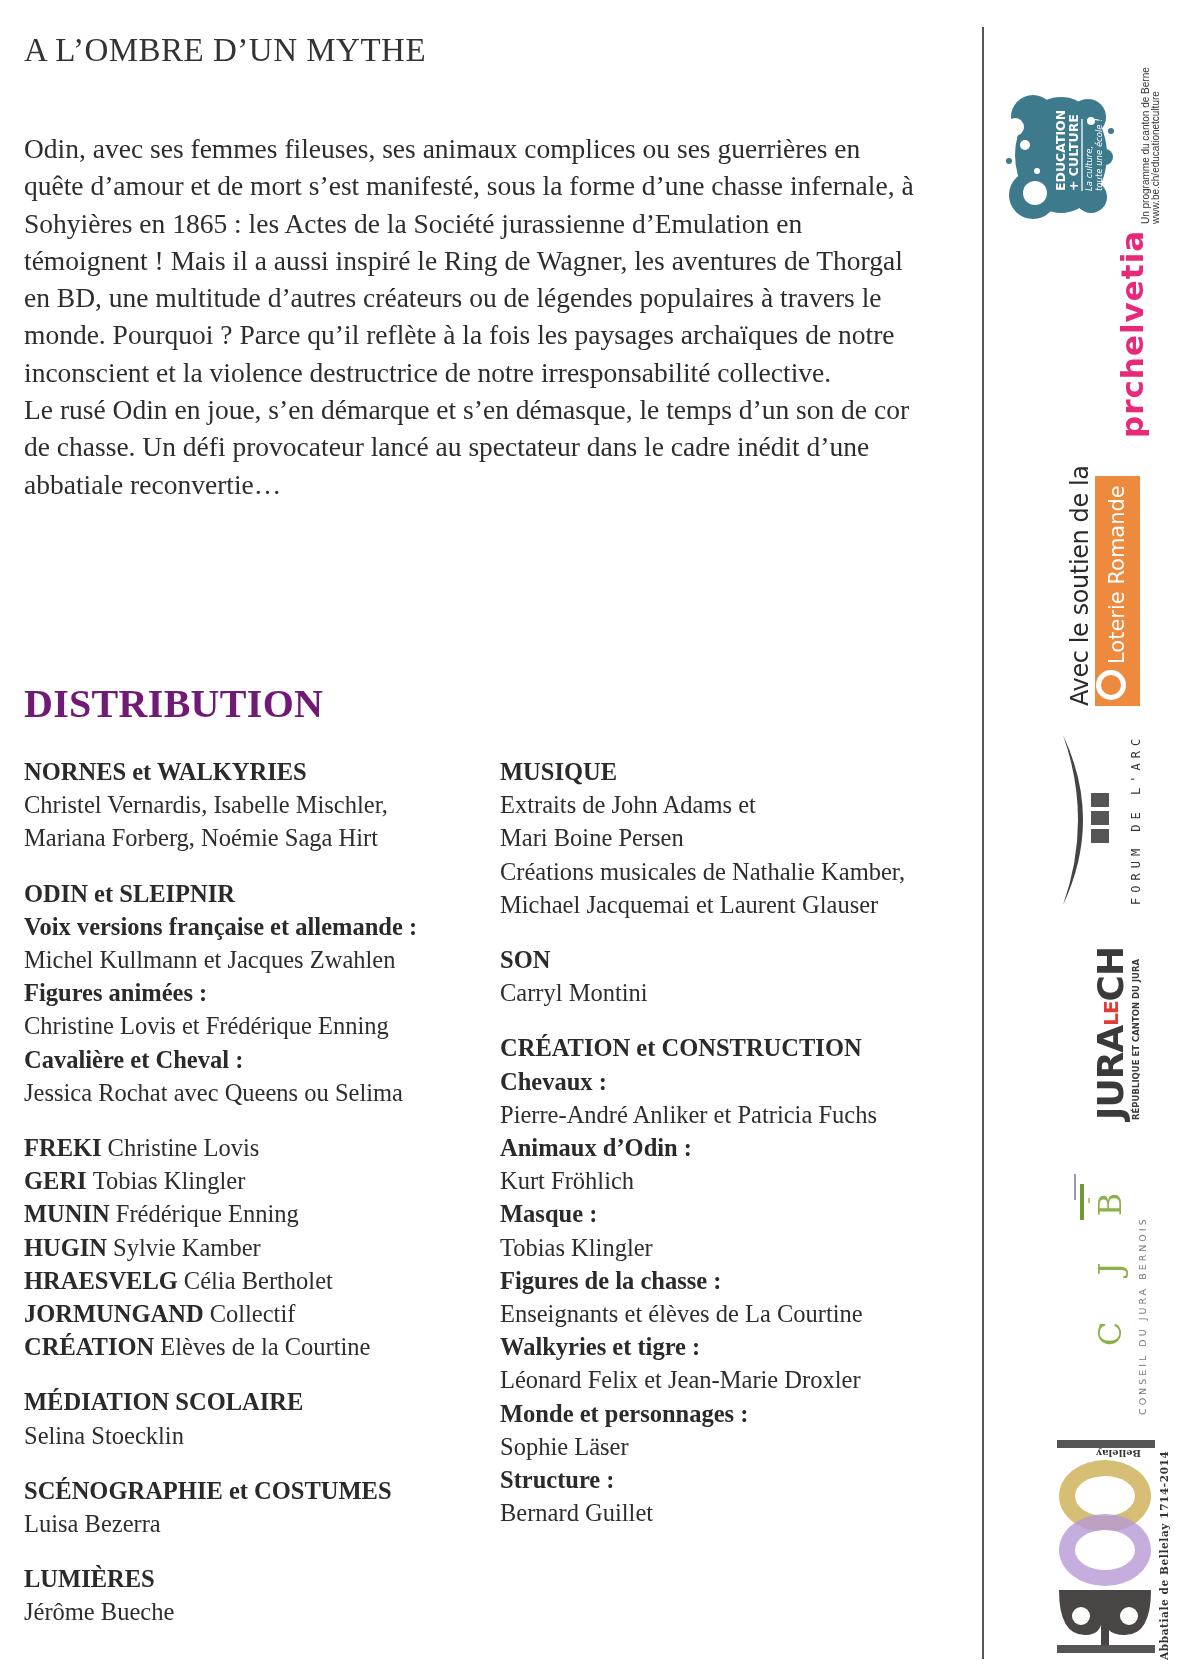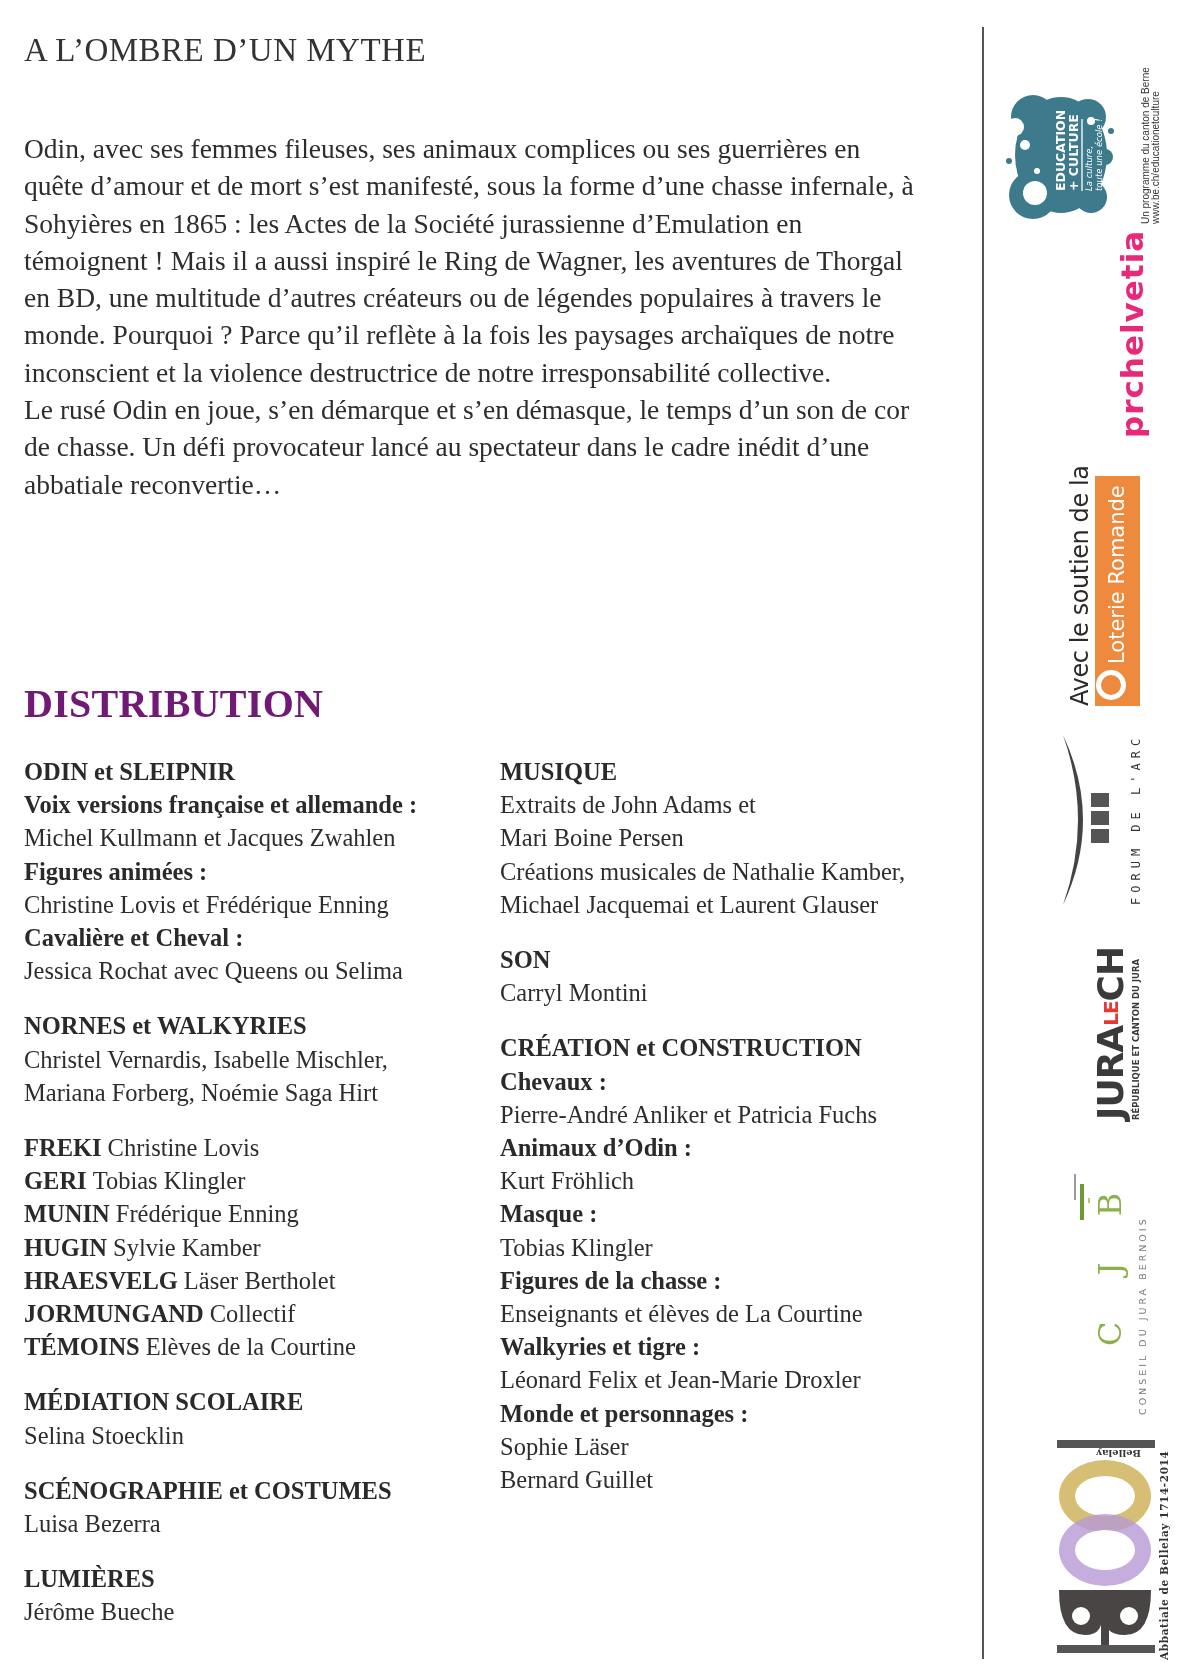--- a/index.html
+++ b/index.html
@@ -122,41 +122,41 @@
 
 <div class="intro">
   <p>Odin, avec ses femmes fileuses, ses animaux complices ou ses guerrières en quête d’amour et de mort s’est manifesté, sous la forme d’une chasse infernale, à Sohyières en 1865 : les Actes de la Société jurassienne d’Emulation en témoignent ! Mais il a aussi inspiré le Ring de Wagner, les aventures de Thorgal en BD, une multitude d’autres créateurs ou de légendes populaires à travers le monde. Pourquoi ? Parce qu’il reflète à la fois les paysages archaïques de notre inconscient et la violence destructrice de notre irresponsabilité collective.</p>
   <p>Le rusé Odin en joue, s’en démarque et s’en démasque, le temps d’un son de cor de chasse. Un défi provocateur lancé au spectateur dans le cadre inédit d’une abbatiale reconvertie…</p>
 </div>
 
 <h2 class="dist-title">DISTRIBUTION</h2>
 
 <div class="col col-left">
   <div class="block">
+    <span class="line h">NORNES et WALKYRIES</span>
+    <span class="line">Christel Vernardis, Isabelle Mischler,</span>
+    <span class="line">Mariana Forberg, Noémie Saga Hirt</span>
+  </div>
+  <div class="block">
     <span class="line h">ODIN et SLEIPNIR</span>
     <span class="line h">Voix versions française et allemande :</span>
     <span class="line">Michel Kullmann et Jacques Zwahlen</span>
     <span class="line h">Figures animées :</span>
     <span class="line">Christine Lovis et Frédérique Enning</span>
     <span class="line h">Cavalière et Cheval :</span>
     <span class="line">Jessica Rochat avec Queens ou Selima</span>
   </div>
   <div class="block">
-    <span class="line h">NORNES et WALKYRIES</span>
-    <span class="line">Christel Vernardis, Isabelle Mischler,</span>
-    <span class="line">Mariana Forberg, Noémie Saga Hirt</span>
-  </div>
-  <div class="block">
     <span class="line role-line"><span class="h">FREKI</span><span>Christine Lovis</span></span>
     <span class="line role-line"><span class="h">GERI</span><span>Tobias Klingler</span></span>
     <span class="line role-line"><span class="h">MUNIN</span><span>Frédérique Enning</span></span>
     <span class="line role-line"><span class="h">HUGIN</span><span>Sylvie Kamber</span></span>
-    <span class="line role-line"><span class="h">HRAESVELG</span><span>Läser Bertholet</span></span>
+    <span class="line role-line"><span class="h">HRAESVELG</span><span>Célia Bertholet</span></span>
     <span class="line role-line"><span class="h">JORMUNGAND</span><span>Collectif</span></span>
-    <span class="line role-line"><span class="h">TÉMOINS</span><span>Elèves de la Courtine</span></span>
+    <span class="line role-line"><span class="h">CRÉATION</span><span>Elèves de la Courtine</span></span>
   </div>
   <div class="block">
     <span class="line h">MÉDIATION SCOLAIRE</span>
     <span class="line">Selina Stoecklin</span>
   </div>
   <div class="block">
     <span class="line h">SCÉNOGRAPHIE et COSTUMES</span>
     <span class="line">Luisa Bezerra</span>
   </div>
   <div class="block">
@@ -184,20 +184,21 @@
     <span class="line h">Animaux d’Odin :</span>
     <span class="line">Kurt Fröhlich</span>
     <span class="line h">Masque :</span>
     <span class="line">Tobias Klingler</span>
     <span class="line h">Figures de la chasse :</span>
     <span class="line">Enseignants et élèves de La Courtine</span>
     <span class="line h">Walkyries et tigre :</span>
     <span class="line">Léonard Felix et Jean-Marie Droxler</span>
     <span class="line h">Monde et personnages :</span>
     <span class="line">Sophie Läser</span>
+    <span class="line h">Structure :</span>
     <span class="line">Bernard Guillet</span>
   </div>
 </div>
 
 <div class="divider"></div>
 
 <svg class="edu-blob" viewBox="0 0 112 135">
   <g fill="#3d7a8c">
     <ellipse cx="58" cy="68" rx="46" ry="58"></ellipse>
     <circle cx="30" cy="30" r="22"></circle>

